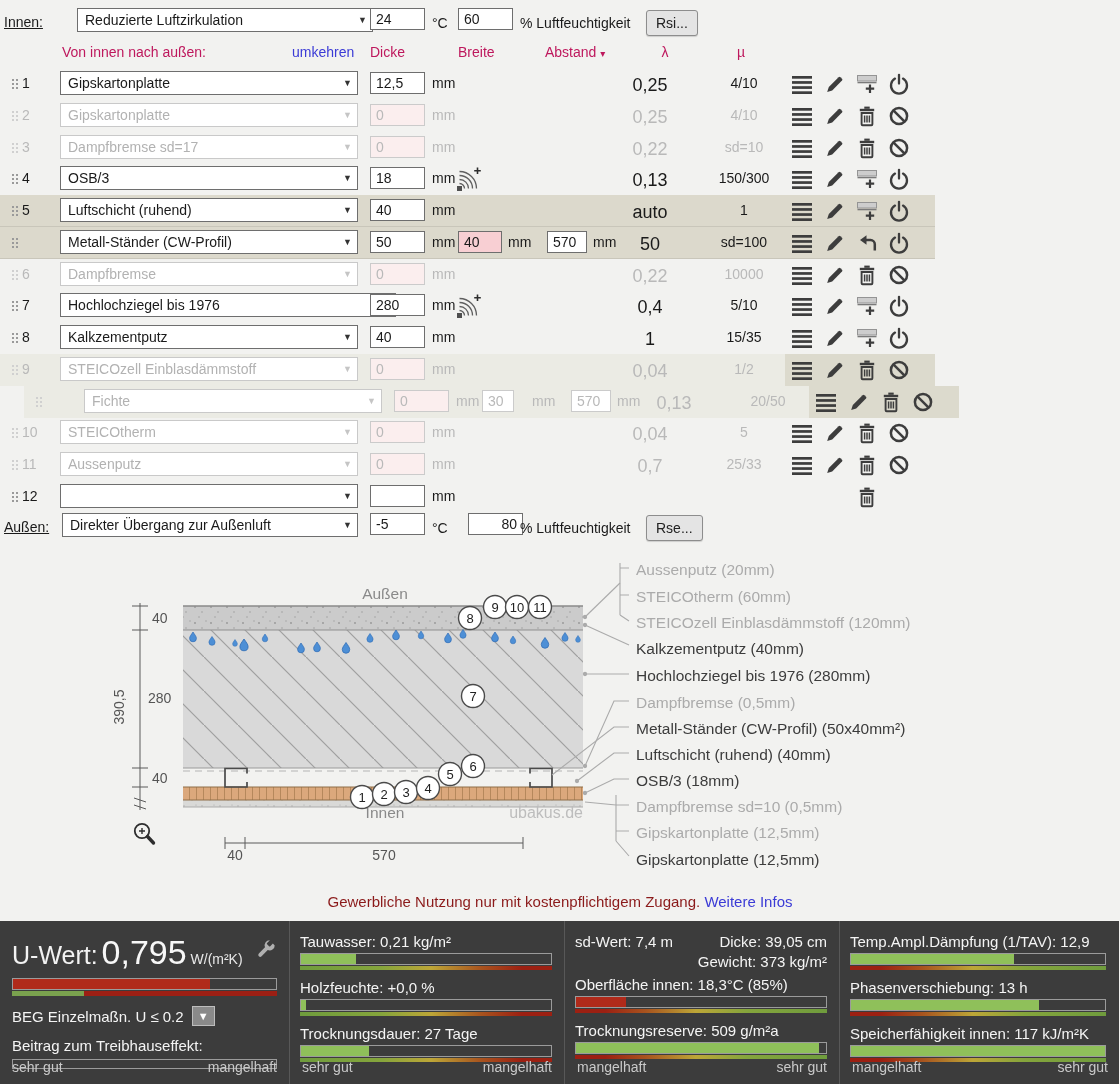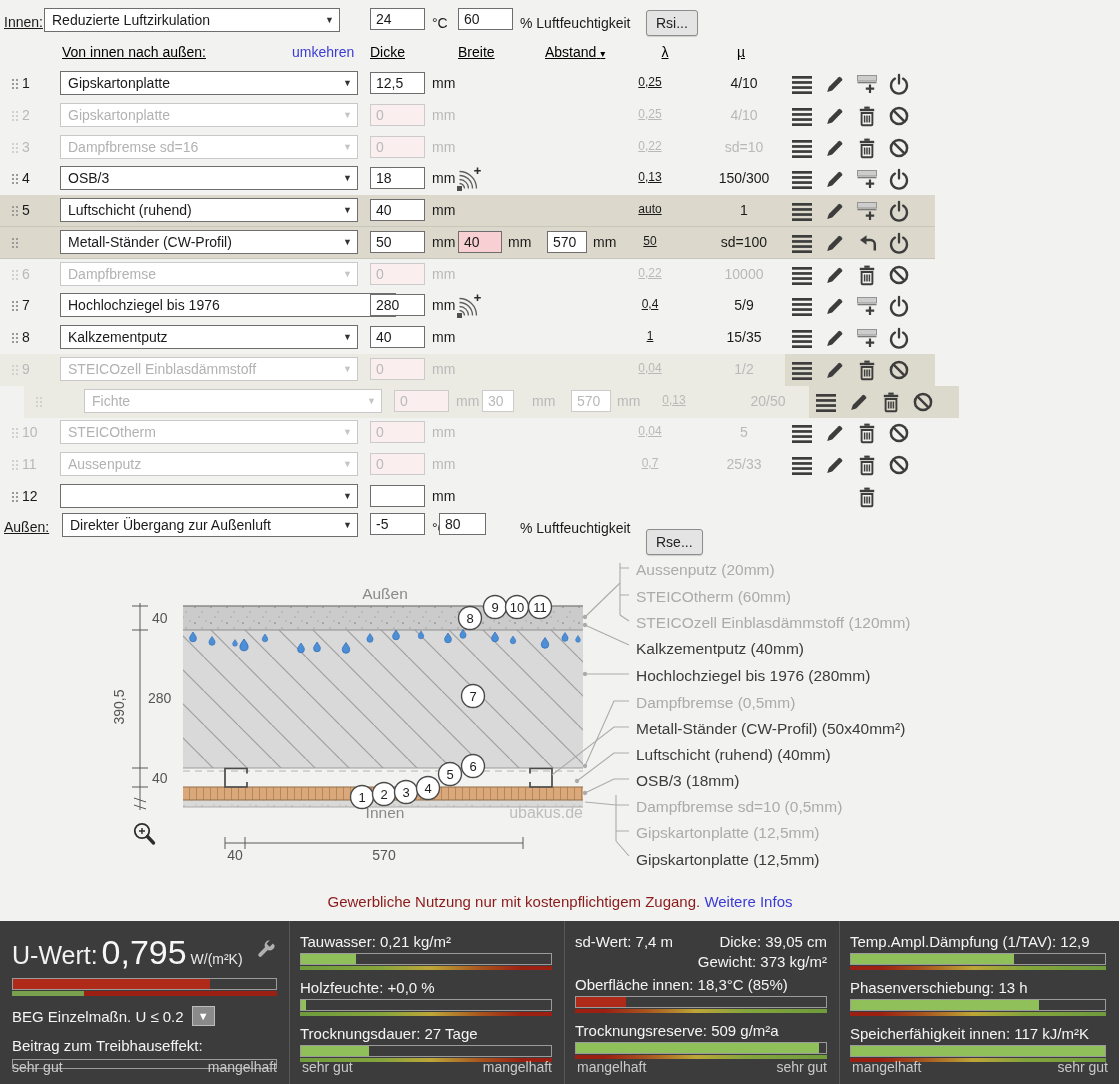--- a/index.html
+++ b/index.html
@@ -18,27 +18,27 @@
   .field { position:absolute; height:22px; border:1px solid #6e6e6e; background:#fff; font-family:inherit; font-size:14px; padding:0 5px; color:#1a1a1a; }
   .field.dis { border-color:#cbcbcb; color:#b9b9b9; }
   .field.pinkdis { background:#fbeeee; border-color:#cbcbcb; color:#b9b9b9; }
   .field.pink { background:#f8cfd3; }
   .unit { position:absolute; top:7px; font-size:14px; }
   .muted { color:#b9b9b9 !important; }
   .drag { position:absolute; left:11px; top:10px; width:8px; height:12px;
           background-image:radial-gradient(circle,#9a9a9a 1.1px,transparent 1.4px); background-size:4px 4px; cursor:grab; }
   .drag.dis { background-image:radial-gradient(circle,#d0d0d0 1.1px,transparent 1.4px); }
   .rownum { position:absolute; left:22px; top:7px; width:24px; font-size:14px; }
-  .lambda { position:absolute; left:615px; top:7px; width:70px; text-align:center; font-size:12px;text-decoration:underline; }
+  .lambda { position:absolute; left:615px; top:7px; width:70px; text-align:center; font-size:18px; }
   .mu     { position:absolute; left:700px; top:7px; width:88px; text-align:center; font-size:14px; }
   .iconcell { position:absolute; top:5px; width:22px; height:22px; cursor:pointer; }
   .hl-beige { background:#dcd9cc; border-bottom:1px solid #c9c6ba; }
   .hl-gray  { background:#ebebe4; }
   .icon-hl-bg { position:absolute; left:785px; top:0; width:150px; height:32px; background:#dcdacd; }
-  .hdr { position:absolute; top:0; font-size:14px; color:#000000;text-decoration:underline; }
+  .hdr { position:absolute; top:0; font-size:14px; color:#be185d; }
   a.link { color:#3b3bd6; text-decoration:none; cursor:pointer; }
   .btn { position:absolute; height:26px; padding:0 9px; background:#e4e4e4; border:1px solid #8d8d8d; border-radius:3px; font-size:14px; color:#222; line-height:24px; cursor:pointer; box-shadow:0 1px 1px rgba(0,0,0,0.15); }
   .soundcell { position:absolute; left:455px; top:3px; width:27px; height:27px; cursor:pointer; }
 
   
   .note { position:absolute; top:893px; left:0; width:1120px; text-align:center; font-size:15px; }
   .note .warn { color:#8b1a1a; }
 
   
   .panel { position:absolute; top:921px; left:0; width:1119px; height:163px; background:#3c3c3c; color:#f2f2f2; }
@@ -70,21 +70,21 @@
   .dlbl.mut { fill:#ababab; }
   .circ-t { font-size:13px; fill:#222; text-anchor:middle; }
 </style>
 </head>
 <body>
 
 <div class="page">
 
   <div class="io-row" style="top:8px">
     <span class="io-label">Innen:</span>
-    <div class="select" style="left:44px;width:296px">
+    <div class="select" style="left:77px;width:296px">
       <span class="sel-text">Reduzierte Luftzirkulation</span>
       <span class="sel-arrow">▼</span>
     </div>
     <input class="field" style="left: 370px; width: 55px;" value="24">
     <span class="unit" style="left:432px">°C</span>
     <input class="field" style="left: 458px; width: 55px;" value="60">
     <span class="unit" style="left:520px">% Luftfeuchtigkeit</span>
     <button class="btn" style="left:646px;top:2px">Rsi...</button>
   </div>
 
@@ -154,21 +154,21 @@
             <path d="M8.6,10.4 V17.6 M11,10.4 V17.6 M13.4,10.4 V17.6" stroke="#3d3d3d" stroke-width="1.5"></path>
           </svg></span>
         <span class="iconcell" style="left:888px"><svg width="22" height="22" viewBox="0 0 22 22">
             <circle cx="11" cy="11" r="8.1" fill="none" stroke="#3d3d3d" stroke-width="2.5"></circle>
             <path d="M5.4,5.4 L16.6,16.6" stroke="#3d3d3d" stroke-width="2.5"></path>
           </svg></span>
       </div>
       <div class="row-abs" style="top: 132px;">
         <span class="drag dis"></span>
         <span class="rownum muted">3</span>
-        <div class="select disabled" style="left:60px;width:298px;top:3px"><span class="sel-text">Dampfbremse sd=16</span><span class="sel-arrow">▼</span></div>
+        <div class="select disabled" style="left:60px;width:298px;top:3px"><span class="sel-text">Dampfbremse sd=17</span><span class="sel-arrow">▼</span></div>
         <input class="field pinkdis" style="left: 370px; width: 55px; top: 4px;" value="0">
         <span class="unit muted" style="left:432px">mm</span>
         <span class="lambda muted">0,22</span>
         <span class="mu muted">sd=10</span>
         <span class="iconcell" style="left:791px"><svg width="22" height="22" viewBox="0 0 22 22">
             <g fill="#3d3d3d">
               <rect x="1" y="3" width="20" height="2.7"></rect>
               <rect x="1" y="8.1" width="20" height="2.7"></rect>
               <rect x="1" y="13.2" width="20" height="2.7"></rect>
               <rect x="1" y="18.3" width="20" height="2.7"></rect>
@@ -328,21 +328,21 @@
             <rect x="2" y="20" width="5" height="5" fill="#4f4f4f"></rect>
             <g fill="none" stroke="#5f5f5f" stroke-width="1.3">
               <path d="M4.5,17.5 A5,5 0 0 1 9.5,22.5"></path>
               <path d="M4.5,13.5 A9,9 0 0 1 13.5,22.5"></path>
               <path d="M4.5,9.5 A13,13 0 0 1 17.5,22.5"></path>
               <path d="M4.5,5.5 A17,17 0 0 1 21.5,22.5"></path>
             </g>
             <path d="M22.5,1.5 V8 M19.2,4.7 H25.8" stroke="#2e2e2e" stroke-width="1.6"></path>
           </svg></span>
         <span class="lambda">0,4</span>
-        <span class="mu">5/9</span>
+        <span class="mu">5/10</span>
         <span class="iconcell" style="left:791px"><svg width="22" height="22" viewBox="0 0 22 22">
             <g fill="#3d3d3d">
               <rect x="1" y="3" width="20" height="2.7"></rect>
               <rect x="1" y="8.1" width="20" height="2.7"></rect>
               <rect x="1" y="13.2" width="20" height="2.7"></rect>
               <rect x="1" y="18.3" width="20" height="2.7"></rect>
             </g>
           </svg></span>
         <span class="iconcell" style="left:824px"><svg width="22" height="22" viewBox="0 0 22 22">
             <path fill="#3d3d3d" d="M3.2,19 L4.8,14 L14.6,4.2 a1.3,1.3 0 0 1 1.8,0 l1.6,1.6 a1.3,1.3 0 0 1 0,1.8 L8.2,17.4 Z"></path>
@@ -530,23 +530,23 @@
     </div>
 
   <div class="io-row" style="top:513px">
     <span class="io-label">Außen:</span>
     <div class="select" style="left:62px;width:296px">
       <span class="sel-text">Direkter Übergang zur Außenluft</span>
       <span class="sel-arrow">▼</span>
     </div>
     <input class="field" style="left: 370px; width: 55px;" value="-5">
     <span class="unit" style="left:432px">°C</span>
-    <input class="field" style="left: 439px; width: 47px;" value="80">
+    <input class="field" style="left: 468px; width: 55px; text-align: right;" value="80">
     <span class="unit" style="left:520px">% Luftfeuchtigkeit</span>
-    <button class="btn" style="left:646px;top:16px">Rse...</button>
+    <button class="btn" style="left:646px;top:2px">Rse...</button>
   </div>
 
   <svg id="diagram" width="1120" height="335" viewBox="0 0 1120 335" style="position:absolute;top:555px;left:0">
     <defs>
       <pattern id="hatch" width="34" height="34" patternUnits="userSpaceOnUse">
         <rect width="34" height="34" fill="#d9d9d9"></rect>
         <path d="M-4,-4 L38,38" stroke="#9f9f9f" stroke-width="1.2"></path>
       </pattern>
       <pattern id="speck" width="16" height="16" patternUnits="userSpaceOnUse">
         <rect width="16" height="16" fill="#cbcbcb"></rect>

